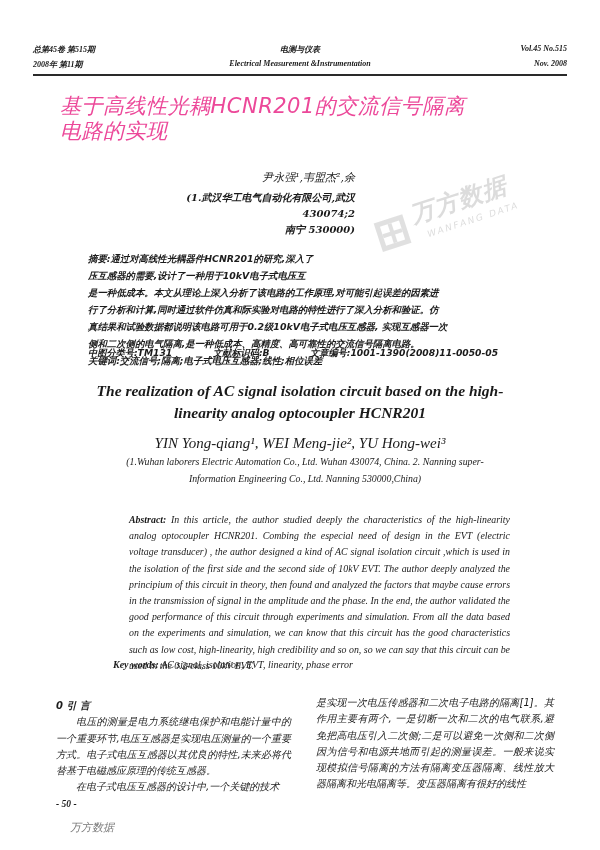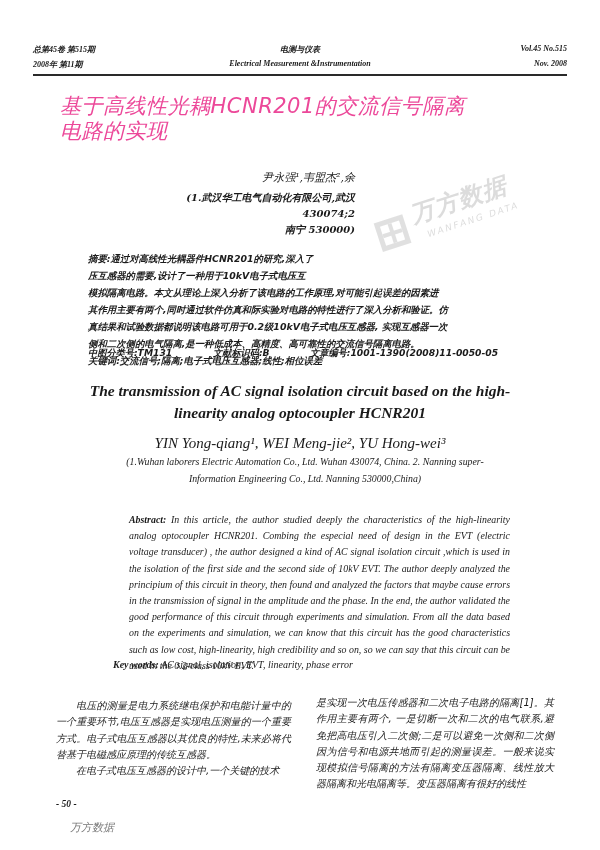--- a/index.html
+++ b/index.html
@@ -97,52 +97,53 @@
 
   <div class="watermark">
     <div class="logo"></div>
     <div class="wm-cn">万方数据</div>
     <div class="wm-en">WANFANG DATA</div>
   </div>
 
   <div class="cn-abs">
     <p class="partial">摘要:通过对高线性光耦器件HCNR201的研究,深入了</p>
     <p class="partial">压互感器的需要,设计了一种用于10kV电子式电压互</p>
-    <p>模拟隔离电路。本文从理论上深入分析了该电路的工作原理,对可能引起误差的因素进</p>
-    <p>其作用主要有两个,同时通过软件仿真和际实验对电路的特性进行了深入分析和验证。仿</p>
+    <p>是一种低成本。本文从理论上深入分析了该电路的工作原理,对可能引起误差的因素进</p>
+    <p>行了分析和计算,同时通过软件仿真和际实验对电路的特性进行了深入分析和验证。仿</p>
     <p>真结果和试验数据都说明该电路可用于0.2级10kV电子式电压互感器, 实现互感器一次</p>
     <p>侧和二次侧的电气隔离,是一种低成本、高精度、高可靠性的交流信号隔离电路。</p>
     <p>关键词:交流信号;隔离;电子式电压互感器;线性;相位误差</p>
   </div>
 
   <div class="meta-row">
     <span style="left:0">中图分类号:TM131</span>
     <span style="left:125px">文献标识码:B</span>
     <span style="left:222px">文章编号:1001-1390(2008)11-0050-05</span>
   </div>
 
   <div class="en-title">
-    <div>The transmission of AC signal isolation circuit based on the high-</div>
+    <div>The realization of AC signal isolation circuit based on the high-</div>
     <div>linearity analog optocoupler HCNR201</div>
   </div>
 
   <div class="en-authors">YIN Yong-qiang¹, WEI Meng-jie², YU Hong-wei³</div>
   <div class="en-affil">
     <div>(1.Wuhan laborers Electric Automation Co., Ltd. Wuhan 430074, China. 2. Nanning super-</div>
     <div>Information Engineering Co., Ltd. Nanning 530000,China)</div>
   </div>
 
   <div class="en-abs">
     <p><b>Abstract:</b><span> In this article, the author studied deeply the characteristics of the high-linearity analog optocoupler HCNR201. Combing the especial need of design in the EVT (electric voltage transducer) , the author designed a kind of AC signal isolation circuit ,which is used in the isolation of the first side and the second side of 10kV EVT. The author deeply analyzed the principium of this circuit in theory, then found and analyzed the factors that maybe cause errors in the transmission of signal in the amplitude and the phase. In the end, the author validated the good performance of this circuit through experiments and simulation. From all the data based on the experiments and simulation, we can know that this circuit has the good characteristics such as low cost, high-linearity, high credibility and so on, so we can say that this circuit can be used in the 0.2-class 10kV EVT.</span></p>
   </div>
   <div class="en-kw">
     <b>Key words:</b><span> AC signal, isolation, EVT, linearity, phase error</span>
   </div>
 
   <div class="col col-left">
+    <p class="sec-head">0  引  言</p>
     <p class="indent">电压的测量是电力系统继电保护和电能计量中的一个重要环节,电压互感器是实现电压测量的一个重要方式。电子式电压互感器以其优良的特性,未来必将代替基于电磁感应原理的传统互感器。</p>
     <p class="indent">在电子式电压互感器的设计中,一个关键的技术</p>
   </div>
 
   <div class="col col-right">
     <p>是实现一次电压传感器和二次电子电路的隔离[1]。其作用主要有两个, 一是切断一次和二次的电气联系,避免把高电压引入二次侧;二是可以避免一次侧和二次侧因为信号和电源共地而引起的测量误差。一般来说实现模拟信号隔离的方法有隔离变压器隔离、线性放大器隔离和光电隔离等。变压器隔离有很好的线性</p>
   </div>
 
   <div class="page-num">- 50 -</div>
   <div class="footer-wm">万方数据</div>

